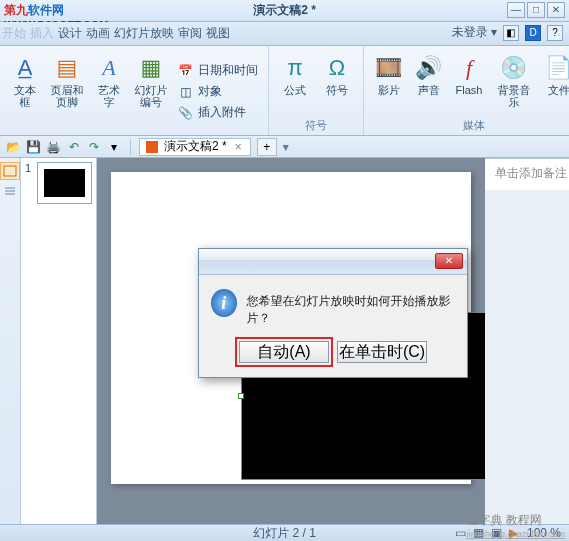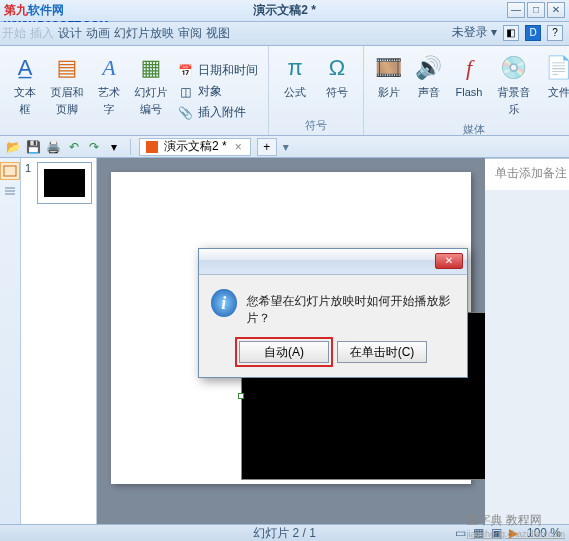--- a/index.html
+++ b/index.html
@@ -21,21 +21,21 @@
 .tabbar .right .login { color: #3a5a7a; }
 .tabbar .right .ic { width: 16px; height: 16px; display: inline-block; border: 1px solid #88a8c8; background: #e8f2fc; text-align: center; line-height: 14px; font-size: 10px; }
 .tabbar .right .d { background: #1e70d0; color: #fff; border-color: #155aa8; }
 
 .ribbon { height: 90px; background: linear-gradient(#f2f7fc,#e3edf8); border-bottom: 1px solid #a0b8d8; display: flex; position: relative; }
 .ribbon .group { border-right: 1px solid #c4d6e8; padding: 4px 6px 2px; display: flex; flex-direction: column; justify-content: space-between; }
 .ribbon .group .items { display: flex; gap: 2px; flex: 1; }
 .ribbon .group .label { text-align: center; color: #5a7a9a; font-size: 11px; padding-top: 2px; }
 .ribbon .btn { display: flex; flex-direction: column; align-items: center; justify-content: flex-start; padding: 2px 4px; cursor: pointer; min-width: 38px; }
 .ribbon .btn .ico { width: 32px; height: 32px; display: flex; align-items: center; justify-content: center; font-size: 22px; }
-.ribbon .btn .lbl { color: #2a4a6a; font-size: 11px; text-align: center; line-height: 17px; }
+.ribbon .btn .lbl { color: #2a4a6a; font-size: 11px; text-align: center; line-height: 12px; }
 .ribbon .smallcol { display: flex; flex-direction: column; gap: 2px; justify-content: center; }
 .ribbon .smallbtn { display: flex; align-items: center; gap: 4px; padding: 1px 4px; cursor: pointer; white-space: nowrap; }
 .ribbon .smallbtn .smico { width: 16px; height: 16px; display: inline-flex; align-items: center; justify-content: center; font-size: 12px; }
 .ribbon .smallbtn span { color: #2a4a6a; font-size: 12px; }
 
 .qatbar { height: 22px; background: linear-gradient(#e6eff9,#d8e6f4); border-bottom: 1px solid #a0b8d8; display: flex; align-items: center; padding: 0 6px; gap: 4px; }
 .qatbar .qic { width: 16px; height: 16px; display: inline-flex; align-items: center; justify-content: center; cursor: pointer; font-size: 12px; }
 .qatbar .sep { width: 1px; height: 16px; background: #b0c4da; margin: 0 4px; }
 .qatbar .doctab { border: 1px solid #a8c0d8; background: #fff; padding: 1px 6px; display: flex; align-items: center; gap: 6px; height: 18px; }
 .qatbar .doctab .dico { width: 12px; height: 12px; background: #e85a1a; display: inline-block; }
@@ -74,21 +74,21 @@
 .statusbar .right { position: absolute; right: 8px; display: flex; align-items: center; gap: 4px; }
 .statusbar .right .sic { width: 14px; height: 14px; display: inline-block; }
 
 .dialog { position: absolute; left: 198px; top: 248px; width: 270px; background: #f0f0f0; border: 1px solid #7090b0; box-shadow: 3px 3px 10px rgba(0,0,0,.4); }
 .dialog .dtitle { height: 26px; background: linear-gradient(#fdfdfe,#e2e9f3 45%,#cddbec 46%,#dce8f5); border-bottom: 1px solid #a8bcd4; display: flex; align-items: center; padding: 0 6px; color: #2a3a4a; position: relative; }
 .dialog .dtitle .dclose { position: absolute; right: 4px; top: 4px; width: 28px; height: 16px; background: linear-gradient(#e88,#c33); border: 1px solid #a22; border-radius: 2px; color: #fff; text-align: center; line-height: 14px; font-size: 10px; cursor: pointer; }
 .dialog .dbody { padding: 14px 12px 6px; display: flex; align-items: flex-start; gap: 10px; }
 .dialog .dbody .dicon { width: 28px; height: 28px; border-radius: 50%; background: radial-gradient(#8cf,#15a); color: #fff; font-weight: bold; text-align: center; line-height: 28px; font-size: 18px; font-family: Georgia, serif; font-style: italic; }
 .dialog .dbody .dmsg { color: #222; font-size: 12px; padding-top: 4px; }
 .dialog .dbtns { padding: 8px 0 14px; display: flex; justify-content: center; gap: 8px; }
-.dialog .dbtns button { width: 90px; height: 22px; border: 1px solid #8898aa; background: linear-gradient(#fdfdfd,#e4e4e4); cursor: pointer; font-size: 12px; }
+.dialog .dbtns button { width: 90px; height: 22px; border: 1px solid #8898aa; background: linear-gradient(#fdfdfd,#e4e4e4); cursor: pointer; font-size: 16px; }
 .dialog .dbtns button:first-child { outline: 2px solid #d62828; outline-offset: 2px; }
 
 .watermark { position: absolute; right: 4px; bottom: 2px; color: #888; font-size: 12px; }
 .watermark .url { font-size: 9px; color: #aaa; display: block; text-align: right; text-decoration: underline; }
 </style>
 </head>
 <body>
 
 <div class="titlebar">
   <div class="logo">

